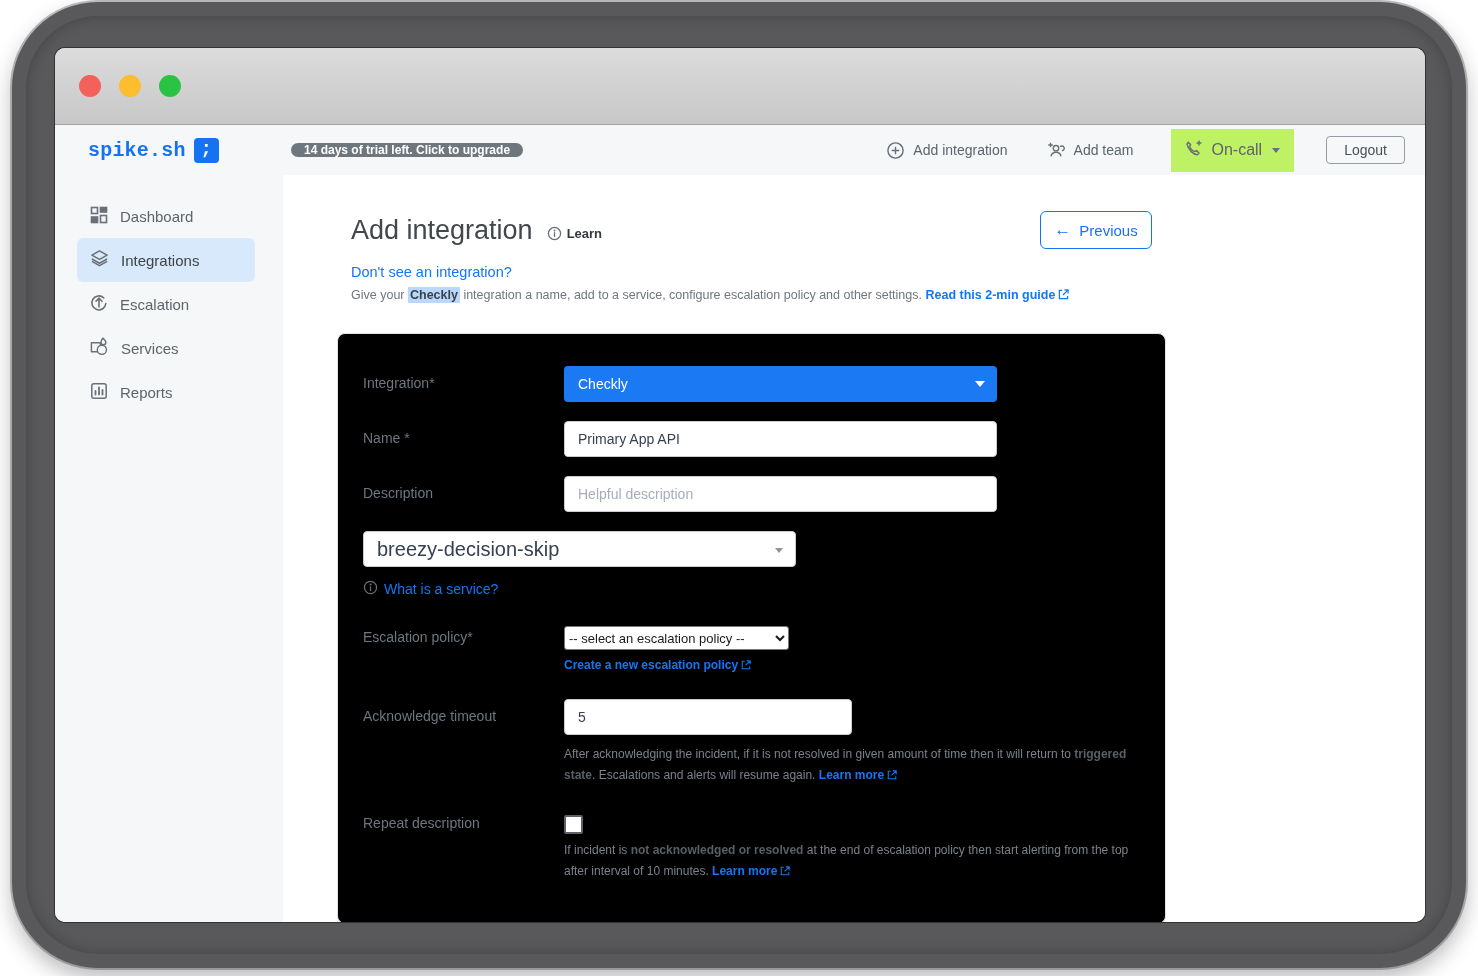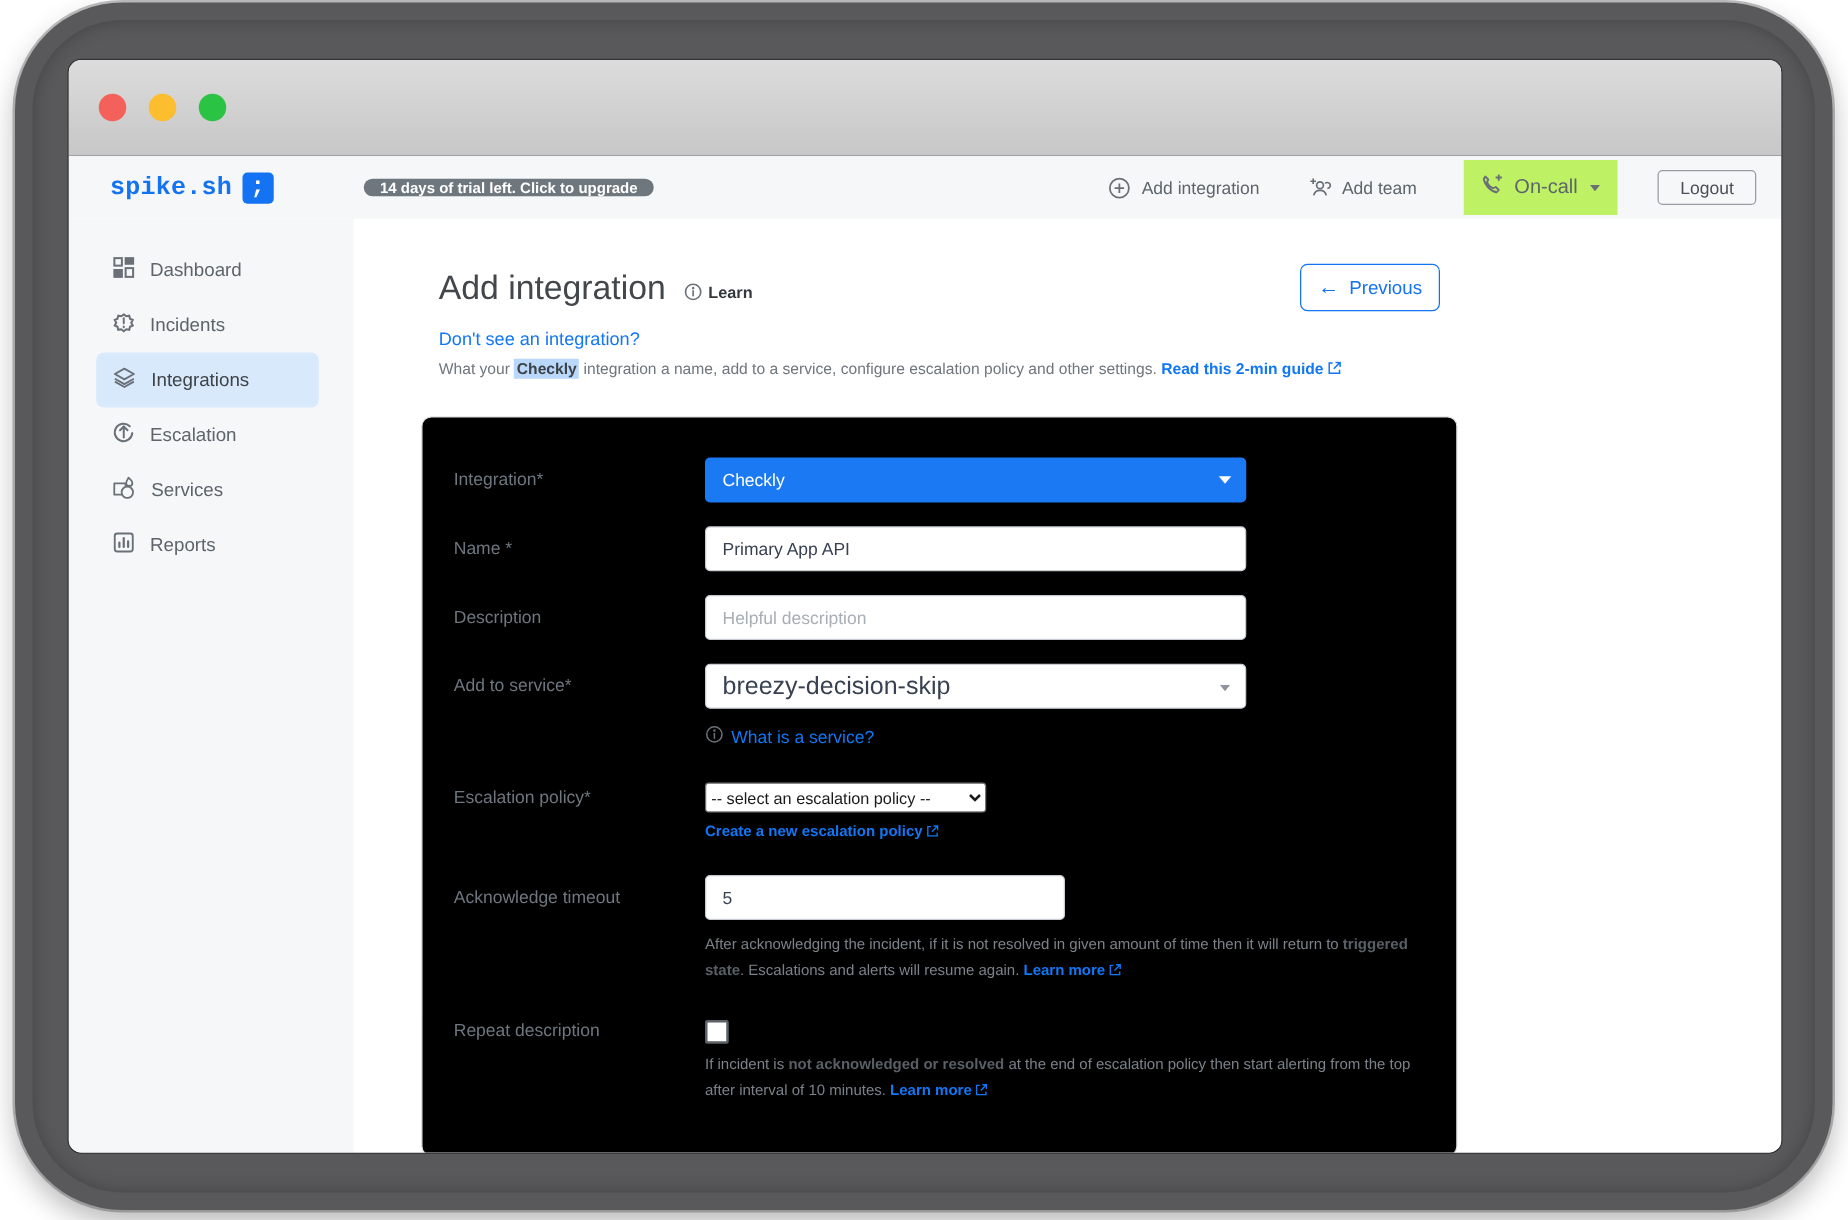--- a/index.html
+++ b/index.html
@@ -175,29 +175,20 @@
           <span class="iconc">
             <svg width="18" height="18" viewBox="0 0 18 18" fill="none" stroke="currentColor" stroke-width="1.6">
               <rect x="1.5" y="1.5" width="6" height="6"></rect>
                 <rect x="10.5" y="1.5" width="6" height="4.5" fill="currentColor"></rect>
               <rect x="1.5" y="11" width="6" height="5.5" fill="currentColor"></rect>
                 <rect x="10.5" y="9.5" width="6" height="7"></rect>
             </svg>
           </span>
           <span>Dashboard</span>
         </div>
-        <div class="nav-item">
-          <span class="iconc">
-            <svg width="18" height="18" viewBox="0 0 18 18" fill="none" stroke="currentColor" stroke-width="1.6">
-              <path d="M9 1.5 11 3l2.4-.4.6 2.4 2.2 1L15 8.2l1.2 2.2-2.2 1-.6 2.4L11 13.4 9 15l-2-1.6-2.4.4-.6-2.4-2.2-1L3 8.2 1.8 6l2.2-1 .6-2.4L7 3Z" transform="translate(0,1)"></path>
-              <path d="M9 5.5v4M9 12.2v.6" stroke-linecap="round"></path>
-            </svg>
-          </span>
-          <span>Incidents</span>
-        </div>
         <div class="nav-item active">
           <span class="iconc">
             <svg width="19" height="19" viewBox="0 0 20 20" fill="none" stroke="currentColor" stroke-width="1.6" stroke-linejoin="round">
               <path d="M10 2 18 6.5 10 11 2 6.5Z"></path>
                 <path d="M2 10.5 10 15l8-4.5"></path>
                 <path d="M2 14.5 10 19l8-4.5" transform="translate(0,-1.5)"></path>
             </svg>
           </span>
           <span>Integrations</span>
         </div>
@@ -255,21 +246,21 @@
       </div>
 
       <button class="previous-btn">
         <span style="font-size:17px;">←</span>
         <span>Previous</span>
       </button>
 
       <a class="link dont-see">Don't see an integration?</a>
 
       <div class="intro">
-        <span>What your </span><span class="hl">Checkly</span><span> integration a name, add to a service, configure escalation policy and other settings. </span><a class="link">Read this 2-min guide</a><span class="ext-ic link"><svg width="11" height="11" viewBox="0 0 12 12" fill="none" stroke="currentColor" stroke-width="1.3">
+        <span>Give your </span><span class="hl">Checkly</span><span> integration a name, add to a service, configure escalation policy and other settings. </span><a class="link">Read this 2-min guide</a><span class="ext-ic link"><svg width="11" height="11" viewBox="0 0 12 12" fill="none" stroke="currentColor" stroke-width="1.3">
               <path d="M4.5 1.5H1.5v9h9v-3"></path>
               <path d="M7 1h4v4M11 1 5.5 6.5"></path>
             </svg></span>
       </div>
 
       
       <div class="card">
 
         <div class="frow">
           <div class="flabel">Integration*</div>
@@ -289,21 +280,20 @@
         </div>
 
         <div class="frow">
           <div class="flabel">Description</div>
           <div class="fctrl">
             <input class="tinput" type="text" placeholder="Helpful description" style="">
           </div>
         </div>
 
         <div class="frow" style="margin-bottom:28px;">
-          <div class="flabel">Add to service*</div>
           <div class="fctrl">
             <div class="sel-box">
               <span>breezy-decision-skip</span>
               <span class="g-caret"></span>
             </div>
             <div class="svc-help">
               <span class="iconc">
                 <svg width="15" height="15" viewBox="0 0 16 16" fill="none" stroke="currentColor" stroke-width="1.3">
                   <circle cx="8" cy="8" r="6.5"></circle>
                     <path d="M8 7.2v4" stroke-linecap="round"></path>

